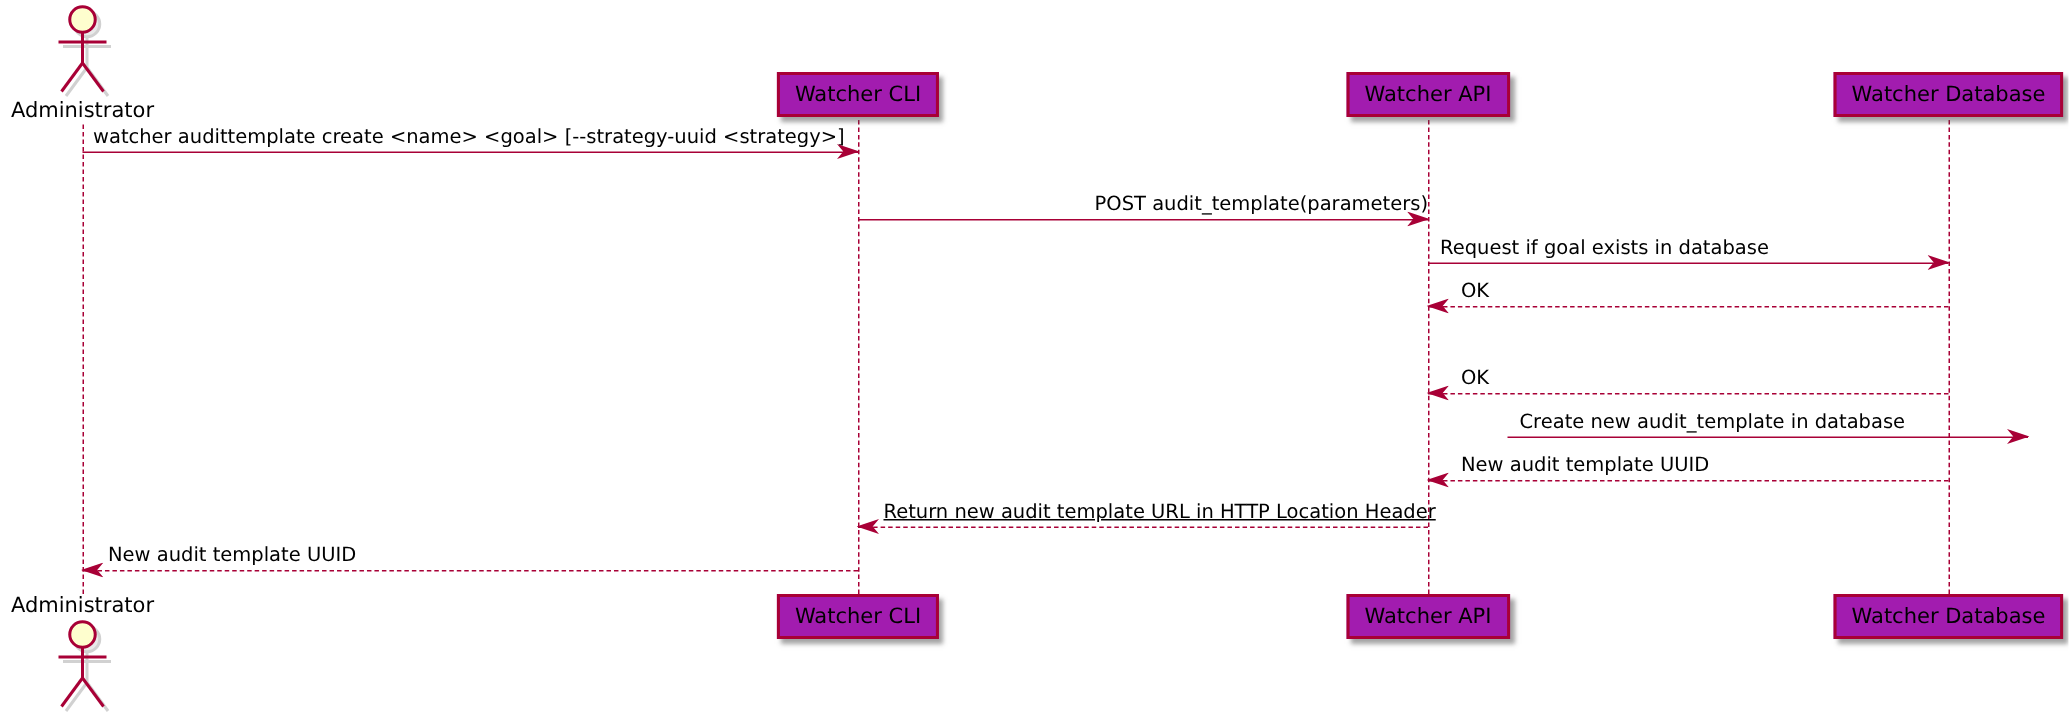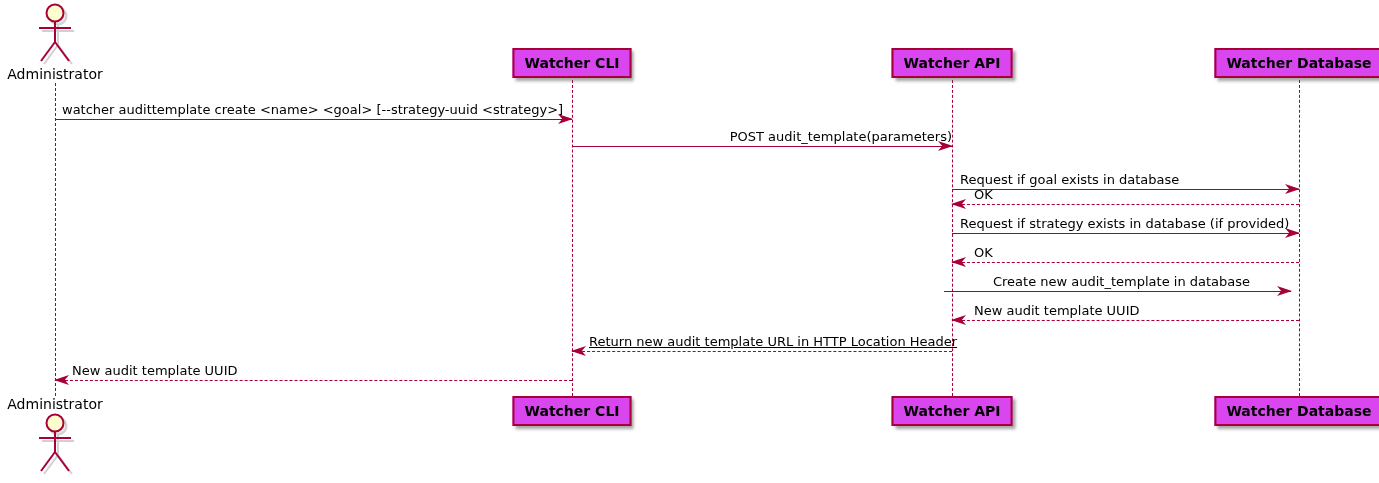--- a/index.html
+++ b/index.html
@@ -16,31 +16,30 @@
   .lifeline {
     position: absolute;
     width: 0;
     border-left: 1px dashed #A80036;
   }
 
   
   .participant-box {
     position: absolute;
     transform: translateX(-50%);
-    background: #d946ef;
+    background: #a21caf;
     border: 2px solid #A80036;
     box-shadow: 3px 3px 3px rgba(90,90,90,0.55);
     color: #000;
     font-size: 14px;
     line-height: 26px;
     height: 26px;
     padding: 0 10px;
     white-space: nowrap;
     box-sizing: content-box;
-    font-weight: bold;
   }
 
   
   .actor-figure { position: absolute; }
   .actor-label {
     position: absolute;
     transform: translateX(-50%);
     color: #000;
     font-size: 14px;
     line-height: 15px;
@@ -97,63 +96,57 @@
       <line x1="22" y1="39" x2="8" y2="58"></line>
       <line x1="22" y1="39" x2="36" y2="58"></line>
     </g>
   </svg>
   <div class="actor-label" style="left:55px; top:67px;">Administrator</div>
 
   <div class="participant-box" style="left:572px; top:48px;">Watcher CLI</div>
   <div class="participant-box" style="left:952px; top:48px;">Watcher API</div>
   <div class="participant-box" style="left:1299px; top:48px;">Watcher Database</div>
 
-  <div class="message" style="left:55px; top:102px; width:517px;">
+  <div class="message" style="left:55px; top:84px; width:517px;">
     <div class="msg-label" style="padding-left:7px;">watcher audittemplate create &lt;name&gt; &lt;goal&gt; [--strategy-uuid &lt;strategy&gt;]</div>
     <div class="msg-line solid">
         <span class="arrowhead right"></span>
       </div>
   </div>
 
   <div class="message" style="left:572px; top:129px; width:380px;">
     <div class="msg-label" style="padding-left:8px;text-align:right;">POST audit_template(parameters)</div>
     <div class="msg-line solid">
         <span class="arrowhead right"></span>
       </div>
   </div>
 
-  <div class="message" style="left:952px; top:158px; width:347px;margin-top:14px;">
+  <div class="message" style="left:952px; top:158px; width:347px;">
     <div class="msg-label" style="padding-left:8px;">Request if goal exists in database</div>
     <div class="msg-line solid">
         <span class="arrowhead right"></span>
       </div>
   </div>
 
   <div class="message" style="left:952px; top:187px; width:347px;">
     <div class="msg-label" style="padding-left:22px;">OK</div>
     <div class="msg-line dashed">
         <span class="arrowhead left"></span>
       </div>
   </div>
 
-  <div class="message" style="left:952px; top:216px; width:347px;">
-    <div class="msg-label" style="padding-left:8px;">Request if strategy exists in database (if provided)</div>
-    <div class="msg-line solid">
-        <span class="arrowhead right"></span>
-      </div>
-  </div>
 
   <div class="message" style="left:952px; top:245px; width:347px;">
     <div class="msg-label" style="padding-left:22px;">OK</div>
     <div class="msg-line dashed">
         <span class="arrowhead left"></span>
       </div>
   </div>
 
-  <div class="message" style="left:944px; top:274px; width:347px;text-align:center;">
+  <div class="message" style="left:1005px; top:274px; width:347px;">
     <div class="msg-label" style="padding-left:8px;">Create new audit_template in database</div>
     <div class="msg-line solid">
         <span class="arrowhead right"></span>
       </div>
   </div>
 
   <div class="message" style="left:952px; top:303px; width:347px;">
     <div class="msg-label" style="padding-left:22px;">New audit template UUID</div>
     <div class="msg-line dashed">
         <span class="arrowhead left"></span>

